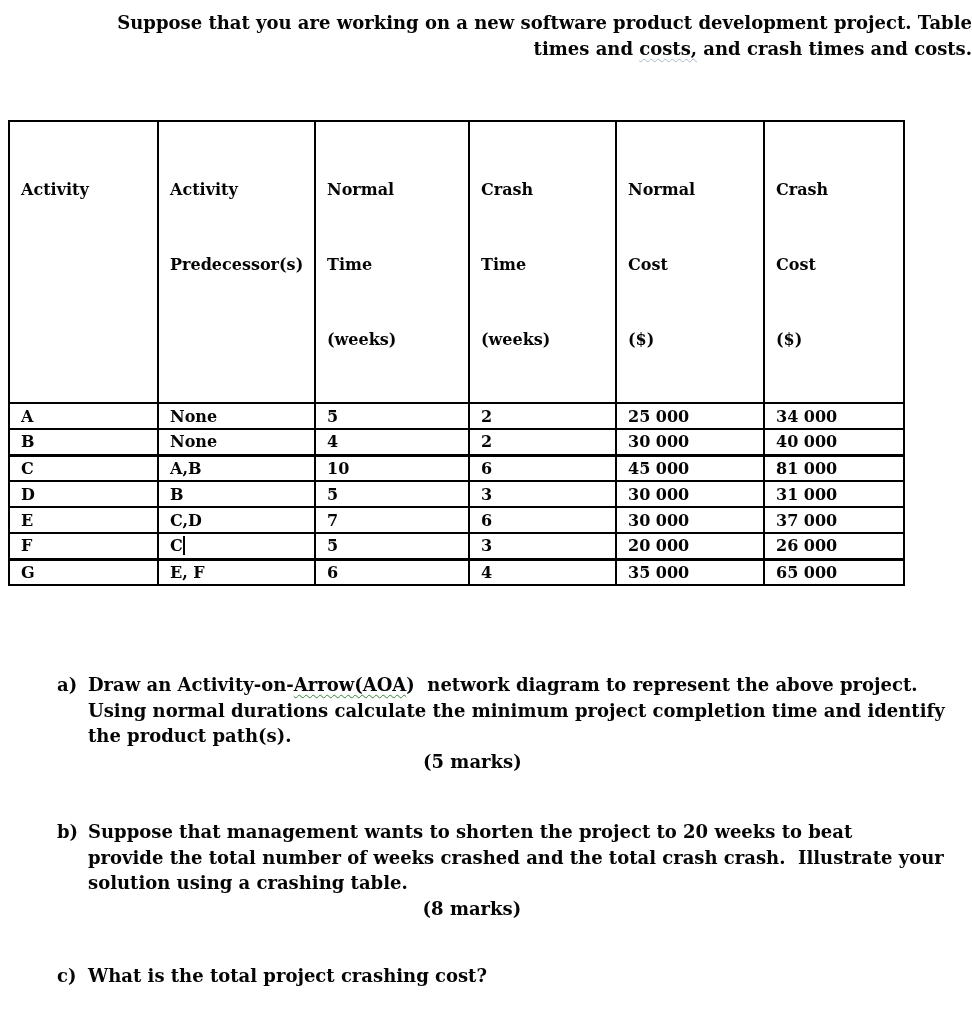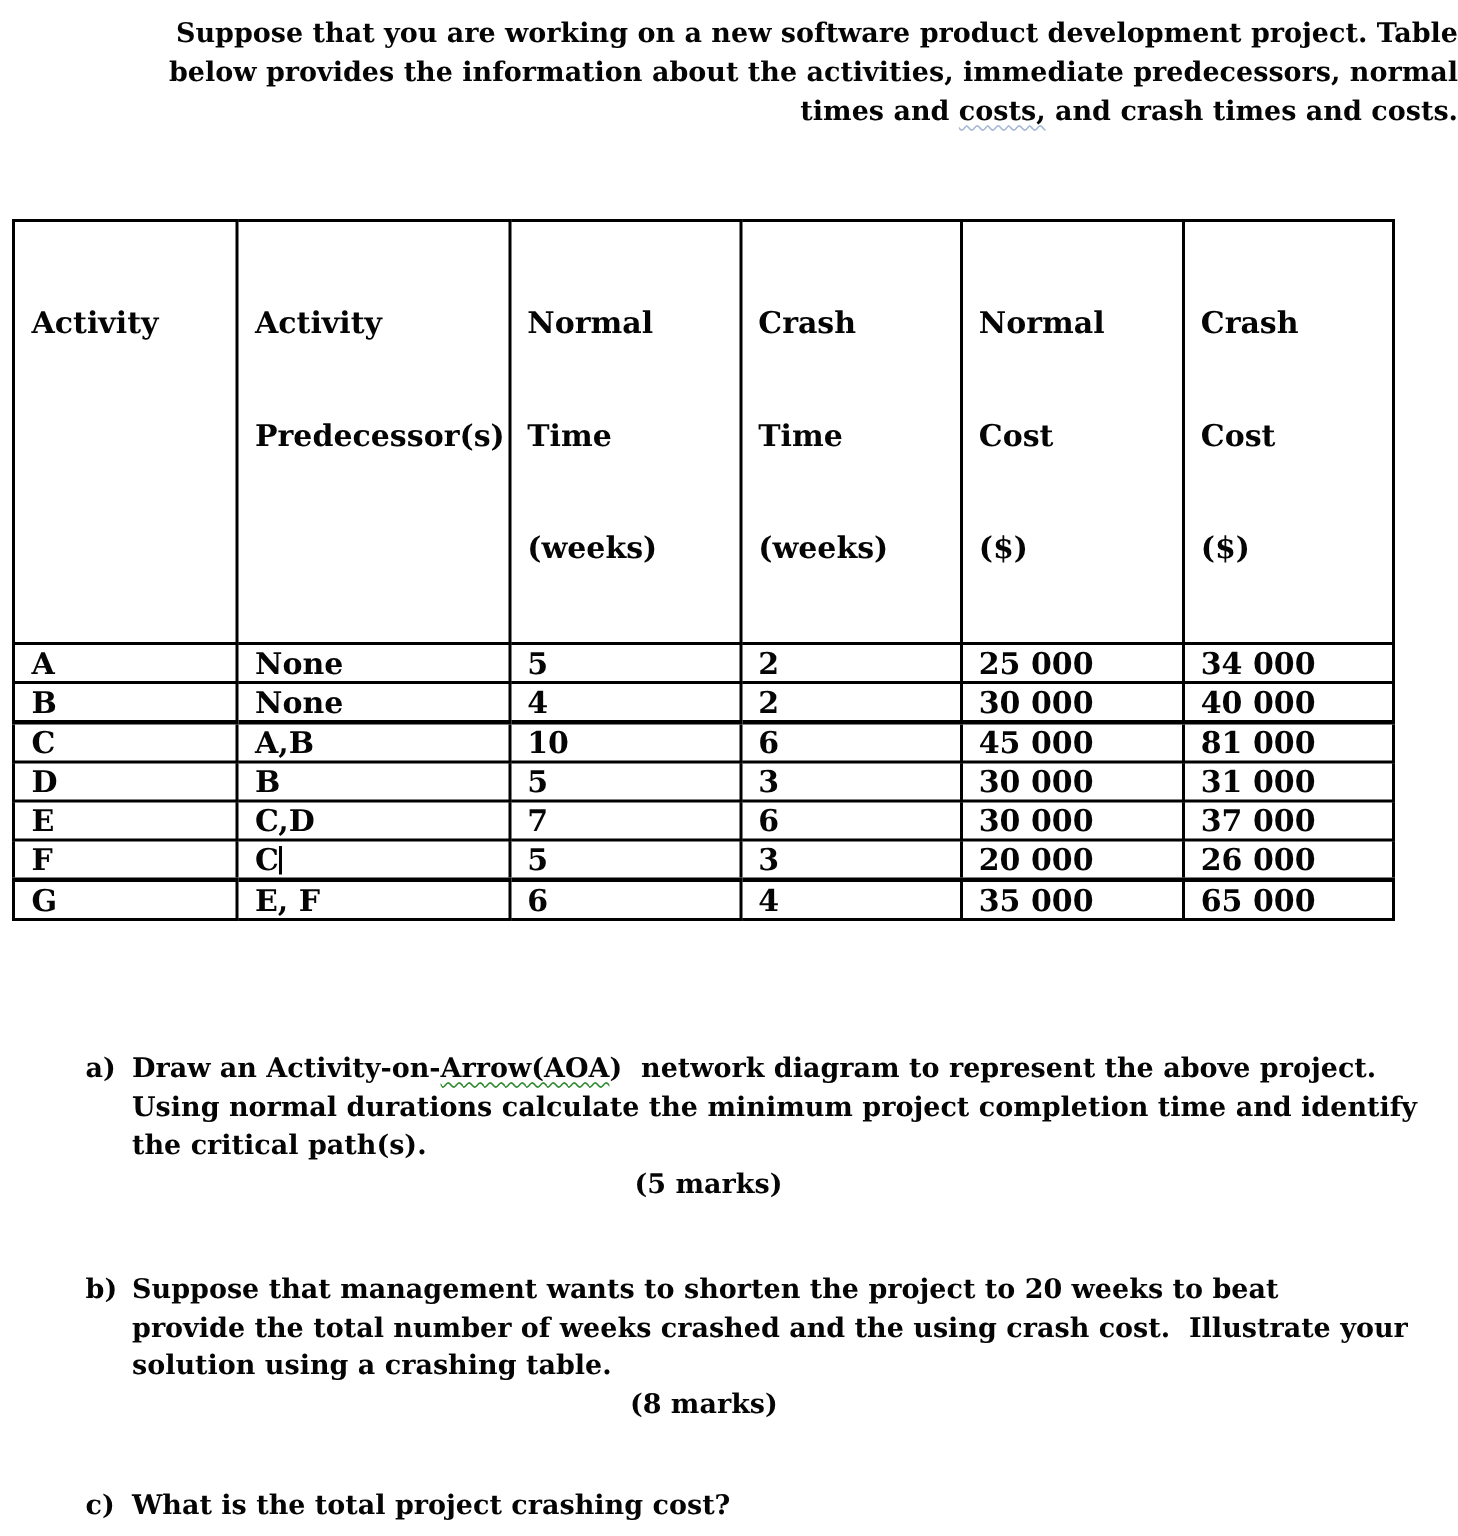--- a/index.html
+++ b/index.html
@@ -21,21 +21,21 @@
   .line { white-space: pre; }
 
   
   table.acttable {
     border-collapse: collapse;
     margin: 58px 0 0 8px;
     table-layout: fixed;
   }
   table.acttable th, table.acttable td {
     border: 2px solid #000;
-    font-size: 20px;
+    font-size: 16px;
     font-weight: 700;
     text-align: left;
     padding: 0 2px 0 11px;
     white-space: pre;
     overflow: hidden;
   }
   table.acttable th {
     height: 102px;
     vertical-align: top;
     padding-top: 5px;
@@ -79,21 +79,20 @@
     text-decoration-color: var(--sq-blue, #a6b8d4);
     text-decoration-thickness: 1px;
     text-underline-offset: 3px;
   }
 </style>
 </head>
 <body style="background: rgb(255, 255, 255); color: rgb(5, 5, 5);">
 
 <div class="intro">
   <div class="line">Suppose that you are working on a new software product development project. Table</div>
-  <div class="line">below provides the information about the activities, immediate predecessors, normal</div>
   <div class="line"><span>times and </span><span class="sq-blue">costs,</span><span> and crash times and costs.</span></div>
 </div>
 
 <table class="acttable">
   <colgroup>
     <col style="width:149px">
       <col style="width:157px">
       <col style="width:154px">
     <col style="width:147px">
       <col style="width:148px">
@@ -190,30 +189,30 @@
   </tbody>
 </table>
 
 <div class="questions">
 
   <div class="q q-a qrow">
     <span class="q-label">a)</span>
     <div class="qtext">
       <div class="line"><span>Draw an Activity-on-</span><span class="sq-green">Arrow(AOA</span><span>)  network diagram to represent the above project.</span></div>
       <div class="line">Using normal durations calculate the minimum project completion time and identify</div>
-      <div class="line">the critical path(s).</div>
+      <div class="line">the product path(s).</div>
       <div class="marks">(5 marks)</div>
     </div>
   </div>
 
   <div class="q q-b qrow">
     <span class="q-label">b)</span>
     <div class="qtext">
       <div class="line">Suppose that management wants to shorten the project to 20 weeks to beat</div>
-      <div class="line">provide the total number of weeks crashed and the using crash cost.  Illustrate your</div>
+      <div class="line">provide the total number of weeks crashed and the total crash crash.  Illustrate your</div>
       <div class="line">solution using a crashing table.</div>
       <div class="marks">(8 marks)</div>
     </div>
   </div>
 
   <div class="q q-c qrow">
     <span class="q-label">c)</span>
     <div class="qtext">
       <div class="line">What is the total project crashing cost?</div>
 

